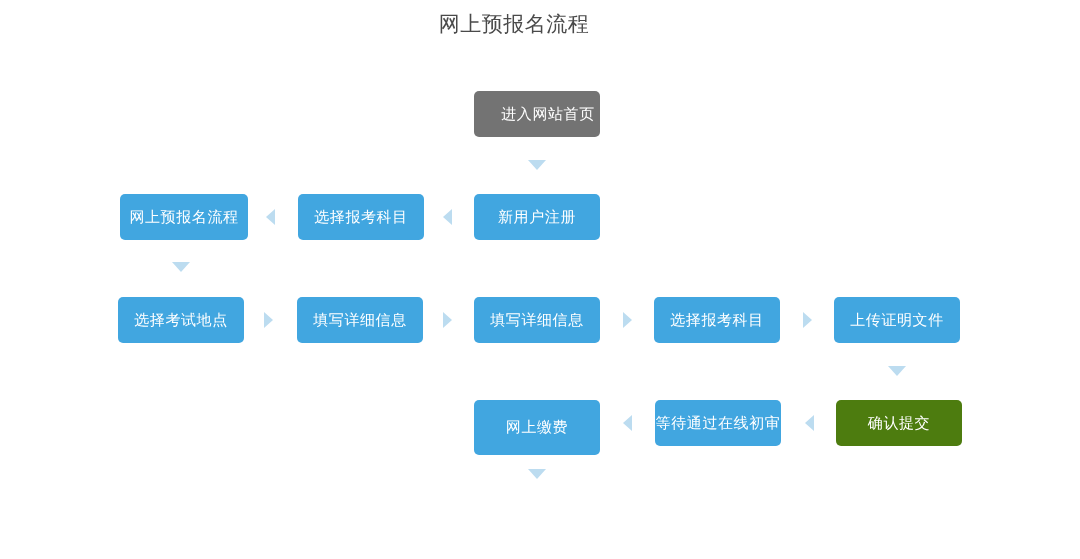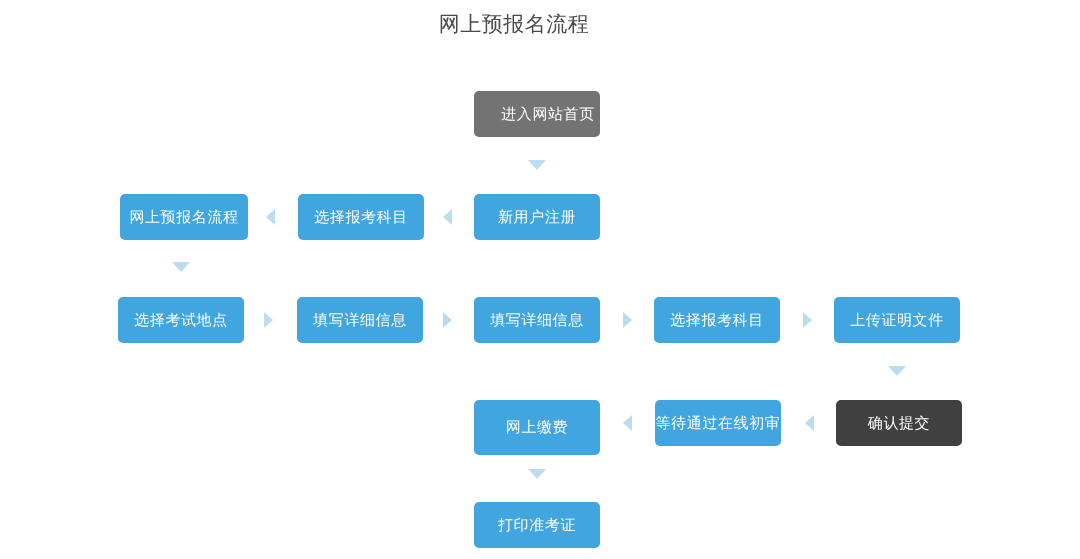--- a/index.html
+++ b/index.html
@@ -110,19 +110,16 @@
     </div>
     <div class="node" style="left: 834px; top: 297px; width: 126px; height: 46px; background: rgb(65, 166, 224); color: rgb(255, 255, 255);">
       <span>上传证明文件</span>
     </div>
     <div class="node" style="left: 474px; top: 400px; width: 126px; height: 55px; background: rgb(65, 166, 224); color: rgb(255, 255, 255);">
       <span>网上缴费</span>
     </div>
     <div class="node" style="left: 655px; top: 400px; width: 126px; height: 46px; background: rgb(65, 166, 224); color: rgb(255, 255, 255);">
       <span>等待通过在线初审</span>
     </div>
-    <div class="node" style="left: 836px; top: 400px; width: 126px; height: 46px; background: #404040; color: rgb(255, 255, 255);">
+    <div class="node" style="left: 836px; top: 400px; width: 126px; height: 46px; background: #4d7c0f; color: rgb(255, 255, 255);">
       <span>确认提交</span>
-    </div>
-    <div class="node" style="left: 474px; top: 502px; width: 126px; height: 46px; background: rgb(65, 166, 224); color: rgb(255, 255, 255);">
-      <span>打印准考证</span>
     </div>
   </div>
 
 </body></html>

